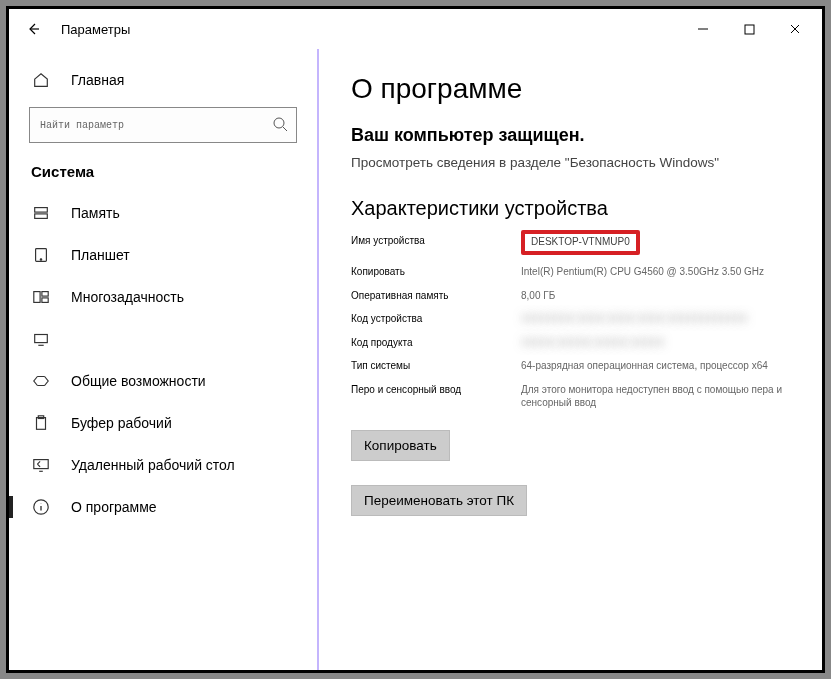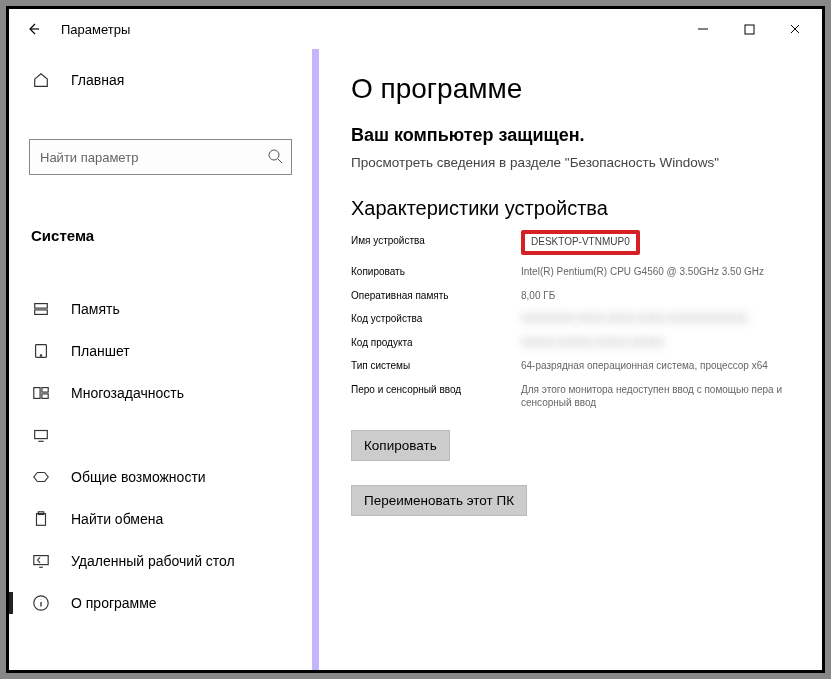--- a/index.html
+++ b/index.html
@@ -46,25 +46,24 @@
     cursor: pointer;
   }
   .win-btn svg { stroke: #000; fill: none; }
   .body {
     flex: 1 1 auto;
     display: flex;
     min-height: 0;
   }
   .sidebar {
     width: 310px;
-    border-right: 7px solid #c4b5fd;
+    border-right: 2px solid #c4b5fd;
     padding: 10px 0 0 0;
     display: flex;
     flex-direction: column;
-    gap: 32px;
   }
   .main {
     flex: 1;
     padding: 24px 28px 20px 32px;
     overflow: auto;
   }
   .home-row, .nav-item {
     display: flex;
     align-items: center;
     height: 42px;
@@ -93,22 +92,23 @@
     height: 36px;
     border: 1px solid #888;
     background: #fdfdfd;
     display: flex;
     align-items: center;
     padding: 0 8px 0 10px;
     font-size: 13px;
   }
   .searchbox input {
     border: none; outline: none; flex: 1;
-    font-size: 13px;
+    font-size: 10px;
     background: transparent;
+    font-family: Liberation Mono, monospace;
   }
   .searchbox input::placeholder { color: #666; }
   .section-head {
     font-weight: 600;
     font-size: 15px;
     padding: 6px 20px 12px 22px;
   }
   .nav-list { flex: 1; overflow: auto; }
 
   h1.page-title {
@@ -271,21 +271,21 @@
             </span>
           <span>Общие возможности</span>
         </div>
         <div class="nav-item">
           <span class="icon-slot">
               <svg viewBox="0 0 20 20">
                 <rect x="5" y="4" width="10" height="13"></rect>
                 <rect x="7" y="2" width="6" height="3"></rect>
               </svg>
             </span>
-          <span>Найти обмена</span>
+          <span>Буфер рабочий</span>
         </div>
         <div class="nav-item">
           <span class="icon-slot">
               <svg viewBox="0 0 20 20">
                 <rect x="2" y="4" width="16" height="10"></rect>
                 <path d="M8 17h4"></path>
                 <path d="M6 9 l3-3 M6 9 l3 3"></path>
               </svg>
             </span>
           <span>Удаленный рабочий стол</span>

